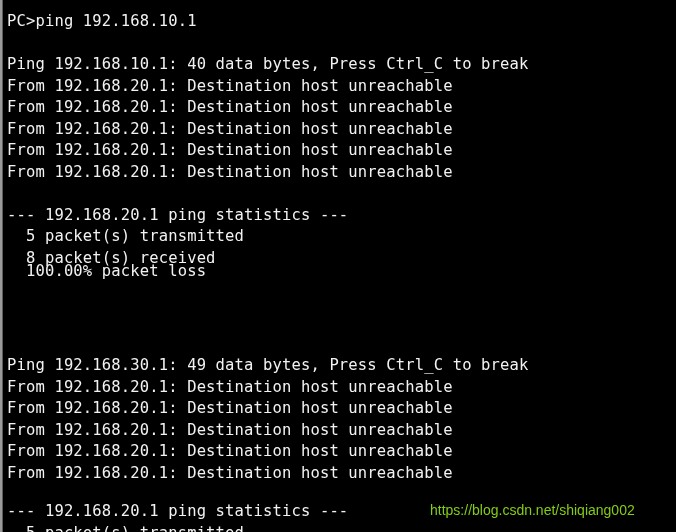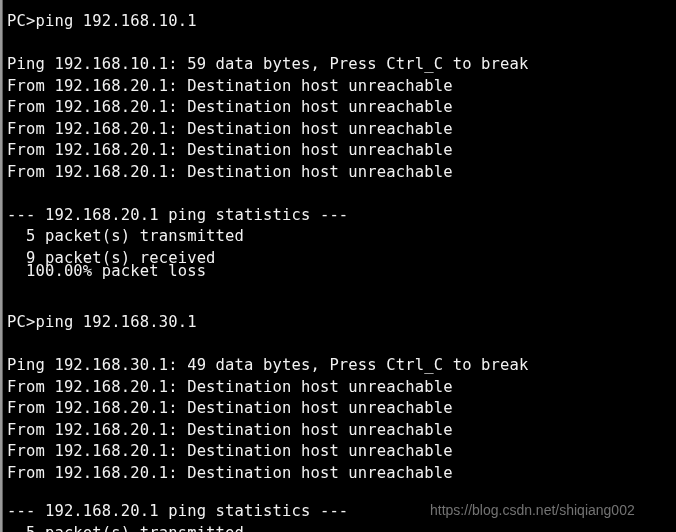--- a/index.html
+++ b/index.html
@@ -44,52 +44,51 @@
     letter-spacing: 0.15px;
     height: 21.5px;
   }
   .blank {
     
   }
   #watermark {
     position: absolute;
     left: 430px;
     top: 500px;
-    color: #737373;
+    color: #84cc16;
     font-family: "Liberation Sans", "DejaVu Sans", sans-serif;
     font-size: 14px;
     line-height: 20px;
     white-space: pre;
     letter-spacing: 0px;
   }
 </style>
 </head>
 <body>
 
 <div id="screen">
 
   <div id="left-border"></div>
 
   <div id="console">
 
     <div class="line" style="top:11px">PC&gt;ping 192.168.10.1</div>
     <div class="line blank" style="top:32.5px"></div>
-    <div class="line" style="top:54px">Ping 192.168.10.1: 59 data bytes, Press Ctrl_C to break</div>
+    <div class="line" style="top:54px">Ping 192.168.10.1: 40 data bytes, Press Ctrl_C to break</div>
     <div class="line" style="top:75.5px">From 192.168.20.1: Destination host unreachable</div>
     <div class="line" style="top:97px">From 192.168.20.1: Destination host unreachable</div>
     <div class="line" style="top:118.5px">From 192.168.20.1: Destination host unreachable</div>
     <div class="line" style="top:140px">From 192.168.20.1: Destination host unreachable</div>
     <div class="line" style="top:161.5px">From 192.168.20.1: Destination host unreachable</div>
     <div class="line blank" style="top:183px"></div>
     <div class="line" style="top:204.5px">--- 192.168.20.1 ping statistics ---</div>
     <div class="line" style="top:226px">  5 packet(s) transmitted</div>
-    <div class="line" style="top:247.5px">  9 packet(s) received</div>
+    <div class="line" style="top:247.5px">  8 packet(s) received</div>
     <div class="line" style="top:261px">  100.00% packet loss</div>
     <div class="line blank" style="top:290.5px"></div>
-    <div class="line" style="top:312px">PC&gt;ping 192.168.30.1</div>
     <div class="line blank" style="top:333.5px"></div>
     <div class="line" style="top:355px">Ping 192.168.30.1: 49 data bytes, Press Ctrl_C to break</div>
     <div class="line" style="top:376.5px">From 192.168.20.1: Destination host unreachable</div>
     <div class="line" style="top:398px">From 192.168.20.1: Destination host unreachable</div>
     <div class="line" style="top:419.5px">From 192.168.20.1: Destination host unreachable</div>
     <div class="line" style="top:441px">From 192.168.20.1: Destination host unreachable</div>
     <div class="line" style="top:462.5px">From 192.168.20.1: Destination host unreachable</div>
     <div class="line blank" style="top:484px"></div>
     <div class="line" style="top:501px">--- 192.168.20.1 ping statistics ---</div>
     <div class="line" style="top:522.5px">  5 packet(s) transmitted</div>

